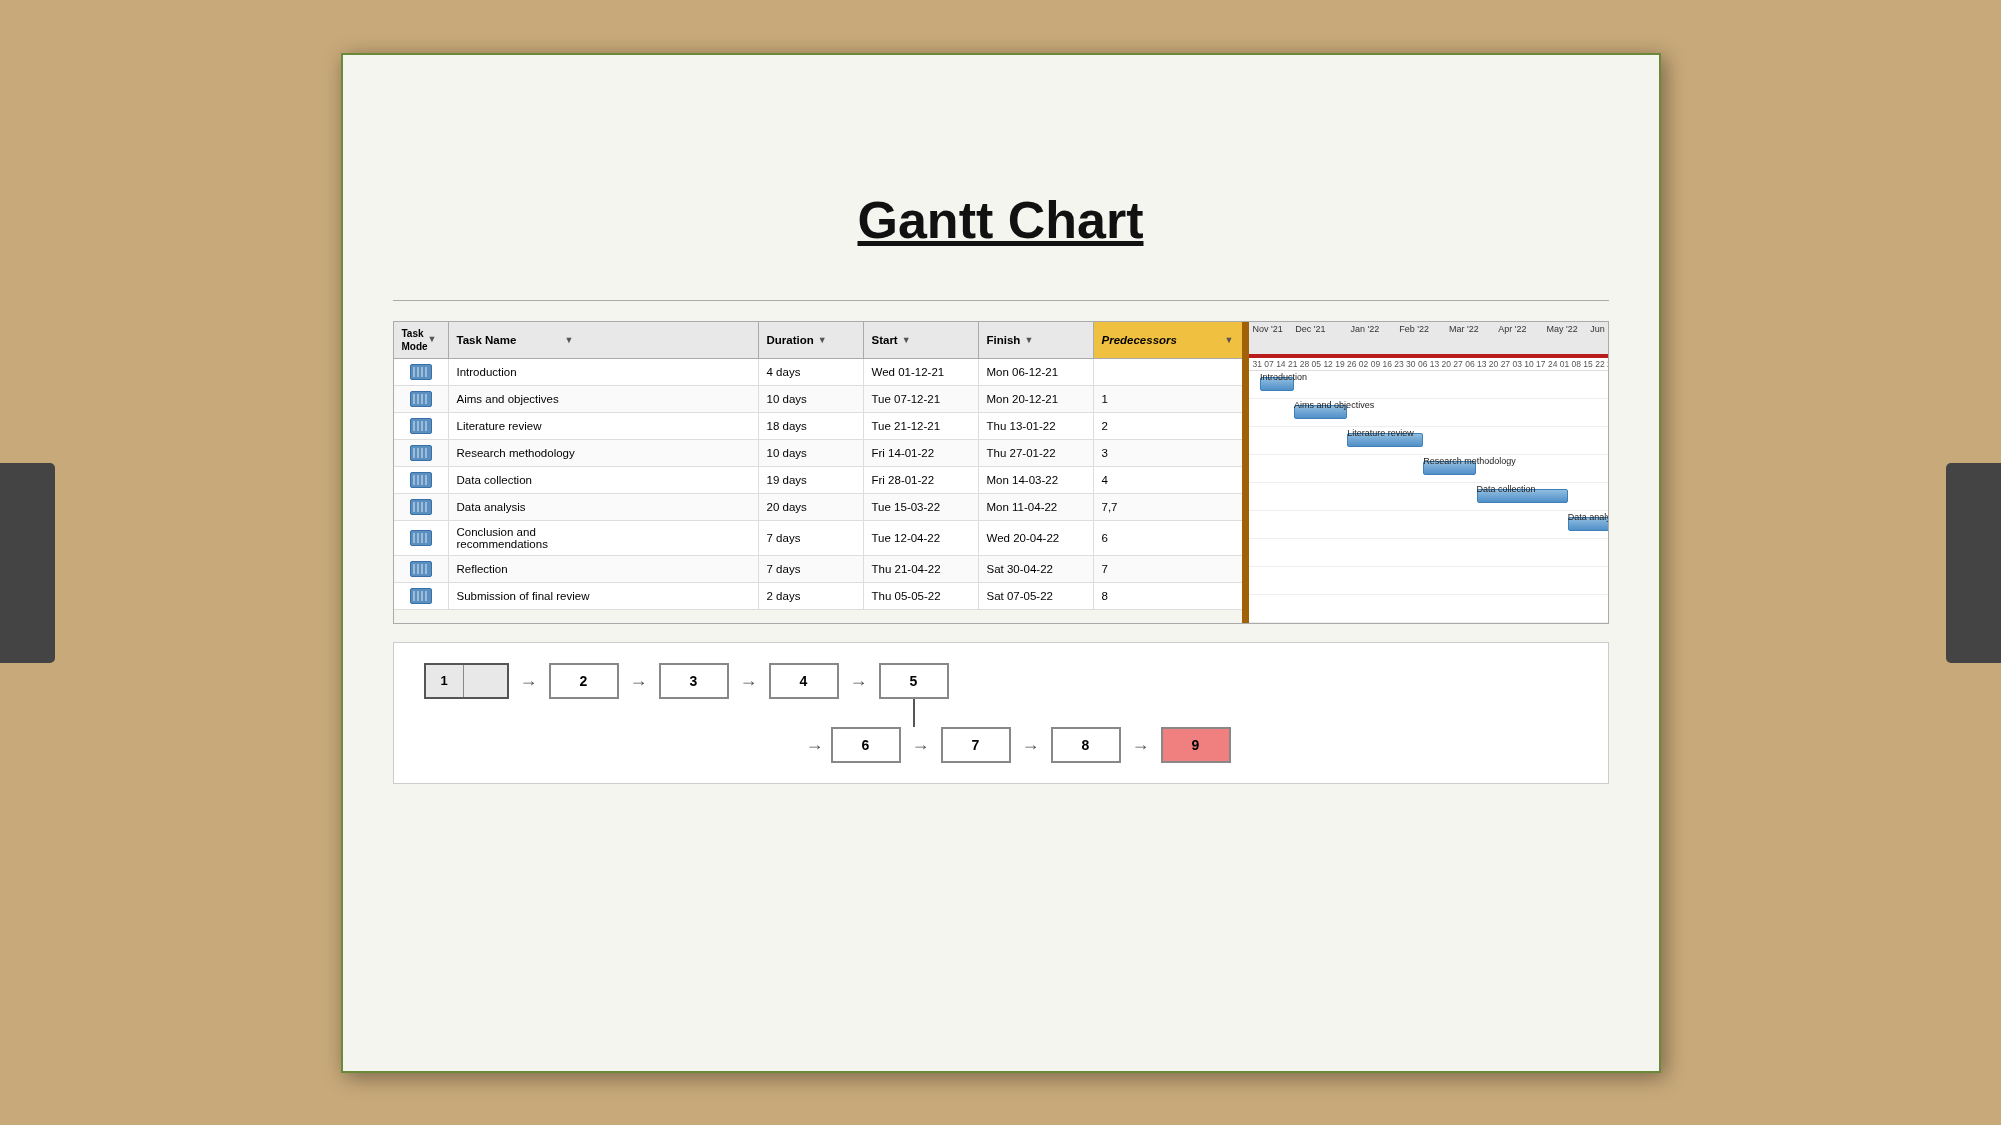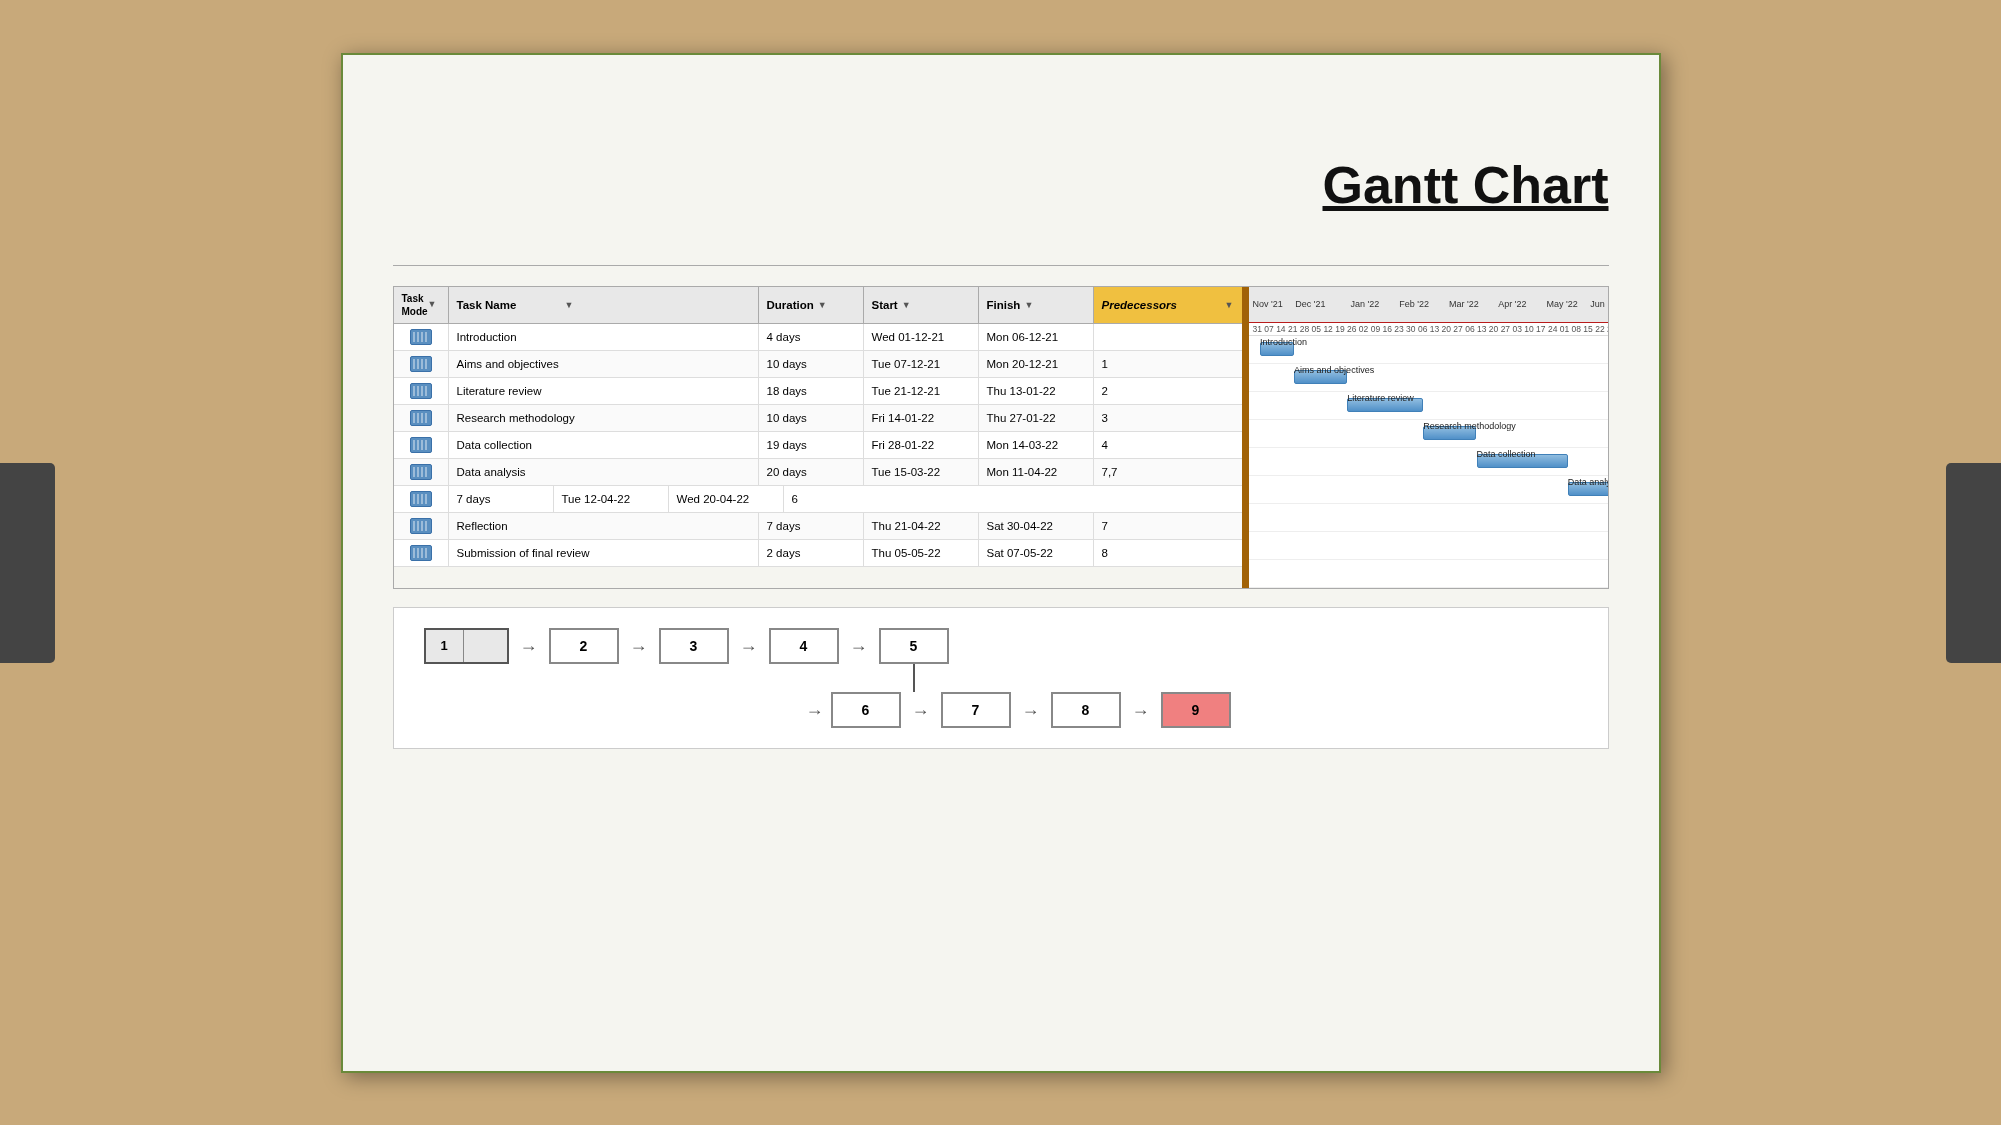--- a/index.html
+++ b/index.html
@@ -16,27 +16,27 @@
     }
     .page {
       background: #f5f5f0;
       width: 1320px;
       min-height: 1020px;
       border: 2px solid #6a8a3a;
       padding: 40px 50px;
       position: relative;
     }
     .page-title {
-      text-align: right;
+      text-align: center;
       font-size: 52px;
       font-weight: 900;
       text-decoration: underline;
       color: #111;
       margin-bottom: 50px;
-      margin-top: 60px;
+      margin-top: 95px;
     }
     .divider {
       border: none;
       border-top: 1.5px solid #aaa;
       margin-bottom: 20px;
     }
     
     .gantt-container {
       display: flex;
       border: 1px solid #aaa;
@@ -140,24 +140,23 @@
     .cell-pred {
       flex: 1;
     }
     
     .gantt-chart-area {
       background: #fff;
       padding: 0;
     }
     .gantt-timeline-header {
       background: #e8e8e8;
-      border-bottom: 1px solid #b91c1c;
+      border-bottom: 4px solid #b91c1c;
       height: 36px;
       display: flex;
-      align-items: center;
       font-size: 10px;
       padding: 2px 4px;
       overflow: hidden;
       white-space: nowrap;
       color: #333;
     }
     .gantt-row-bar {
       height: 28px;
       border-bottom: 1px solid #eee;
       position: relative;
@@ -330,20 +329,21 @@
     <div class="cell cell-start">Tue 15-03-22</div>
     <div class="cell cell-finish">Mon 11-04-22</div>
     <div class="cell cell-pred">7,7</div>
   </div>
           <div class="table-row">
     <div class="cell cell-mode">
       <span style="display:inline-block;width:22px;height:16px;background:#5a8fc0;border-radius:2px;border:1px solid #3a70a8;position:relative;">
         <span style="position:absolute;left:2px;top:2px;right:2px;bottom:2px;background:repeating-linear-gradient(90deg,rgba(255,255,255,0.4) 0px,rgba(255,255,255,0.4) 2px,transparent 2px,transparent 4px);"></span>
       </span>
     </div>
+    <div class="cell cell-name">Conclusion and<br>recommendations</div>
     <div class="cell cell-duration">7 days</div>
     <div class="cell cell-start">Tue 12-04-22</div>
     <div class="cell cell-finish">Wed 20-04-22</div>
     <div class="cell cell-pred">6</div>
   </div>
           <div class="table-row">
     <div class="cell cell-mode">
       <span style="display:inline-block;width:22px;height:16px;background:#5a8fc0;border-radius:2px;border:1px solid #3a70a8;position:relative;">
         <span style="position:absolute;left:2px;top:2px;right:2px;bottom:2px;background:repeating-linear-gradient(90deg,rgba(255,255,255,0.4) 0px,rgba(255,255,255,0.4) 2px,transparent 2px,transparent 4px);"></span>
       </span>

